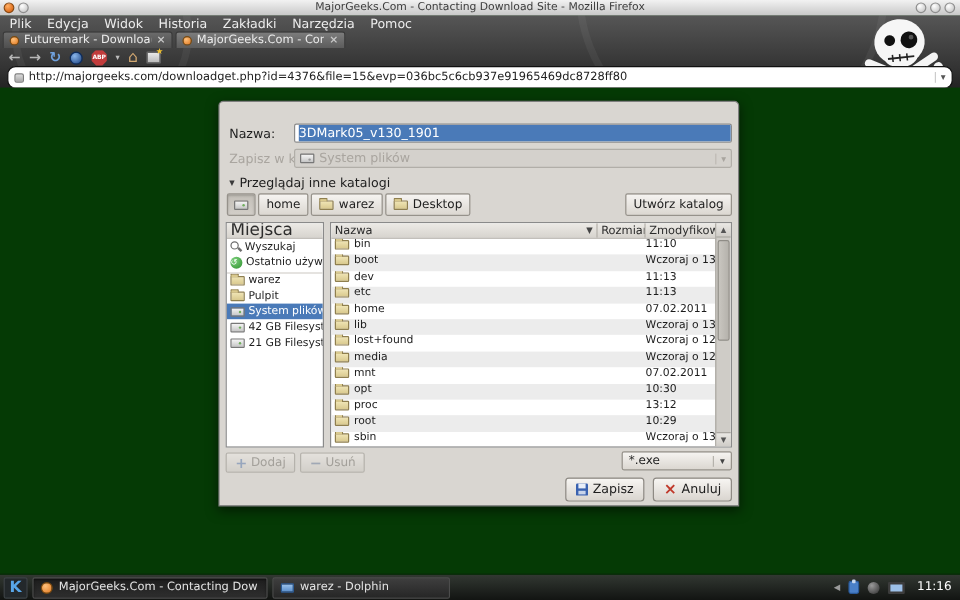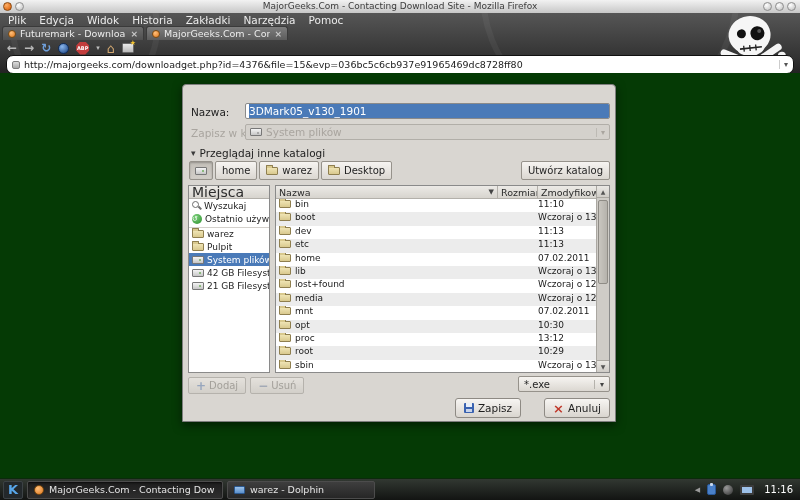--- a/index.html
+++ b/index.html
@@ -155,21 +155,21 @@
     background:linear-gradient(#e4e1dc,#d2cfc9); border:1px solid #b5b2ac; border-radius:2px;
     color:#a3a09a; font-size:10px; }
   .plus-glyph { color:#97a6bd; font-weight:bold; font-size:12px; }
   .minus-glyph { color:#a0a8b5; font-weight:bold; font-size:12px; }
 
   .filter-combo { position:absolute; right:5px; top:291px; width:92px; height:16px;
     background:linear-gradient(#f6f4f1,#dbd7d1); border:1px solid #96928b; border-radius:2px;
     display:flex; align-items:center; padding:0 5px; font-size:10px; }
   .filter-combo .combo-arrow { margin-left:auto; border-left:1px solid #b5b2ac; padding-left:5px; font-size:8px; color:#444; }
 
-  .dlg-actions { position:absolute; right:5px; top:313px; display:flex; gap:23px;text-align:right; }
+  .dlg-actions { position:absolute; right:5px; top:313px; display:flex; gap:7px;text-align:right; }
   .act-btn { height:20px; display:flex; align-items:center; gap:4px; padding:0 8px;
     background:linear-gradient(#f7f5f2,#d9d5cf); border:1px solid #8e8a84; border-radius:3px; font-size:10.5px; color:#1e1e1e; }
   .icon-floppy { width:10px; height:10px; background:#3a62b0; border-radius:1px; position:relative; flex:none; }
   .icon-floppy::before { content:""; position:absolute; top:0; left:2px; width:6px; height:4px; background:#e8eef8; }
   .icon-floppy::after { content:""; position:absolute; bottom:1px; left:2px; width:6px; height:3px; background:#c8d4ea; }
   .icon-cancel { color:#c0392b; font-weight:900; font-size:13px; line-height:13px; }
 
   
   .taskbar { position:absolute; left:0; right:0; bottom:0; height:22px;
     background:linear-gradient(#323832,#121412); border-top:1px solid #0c2a0c;

